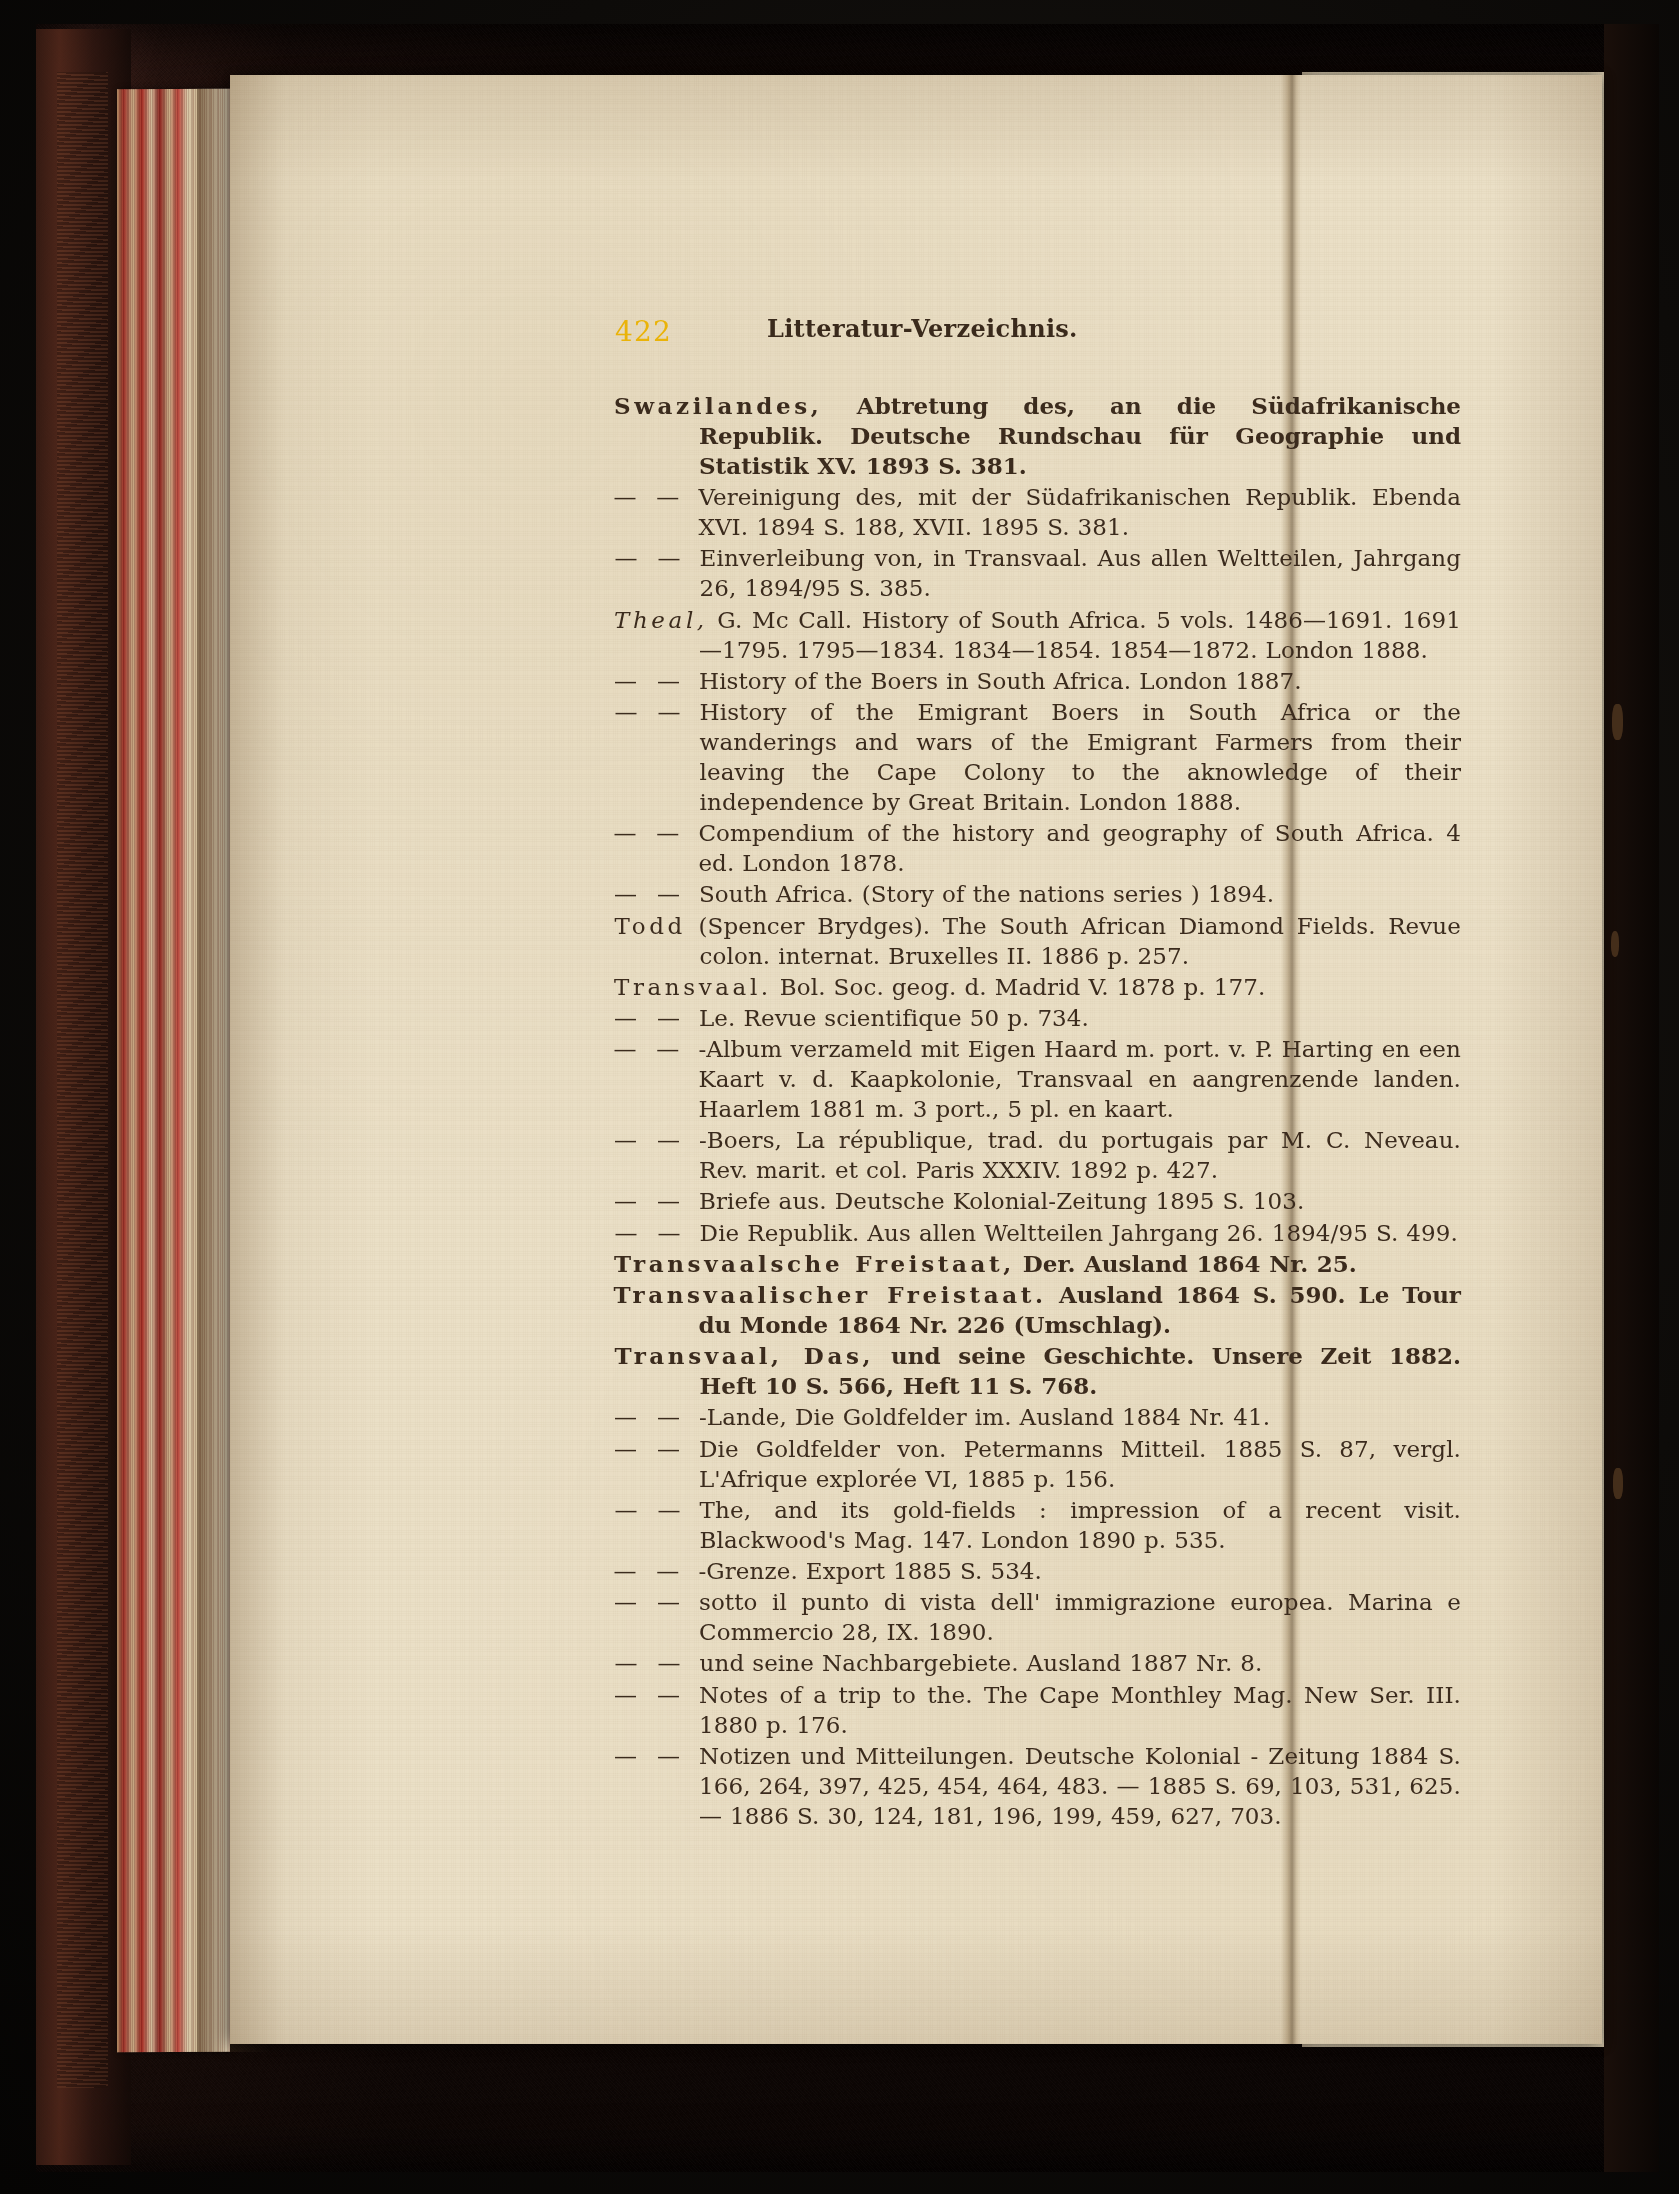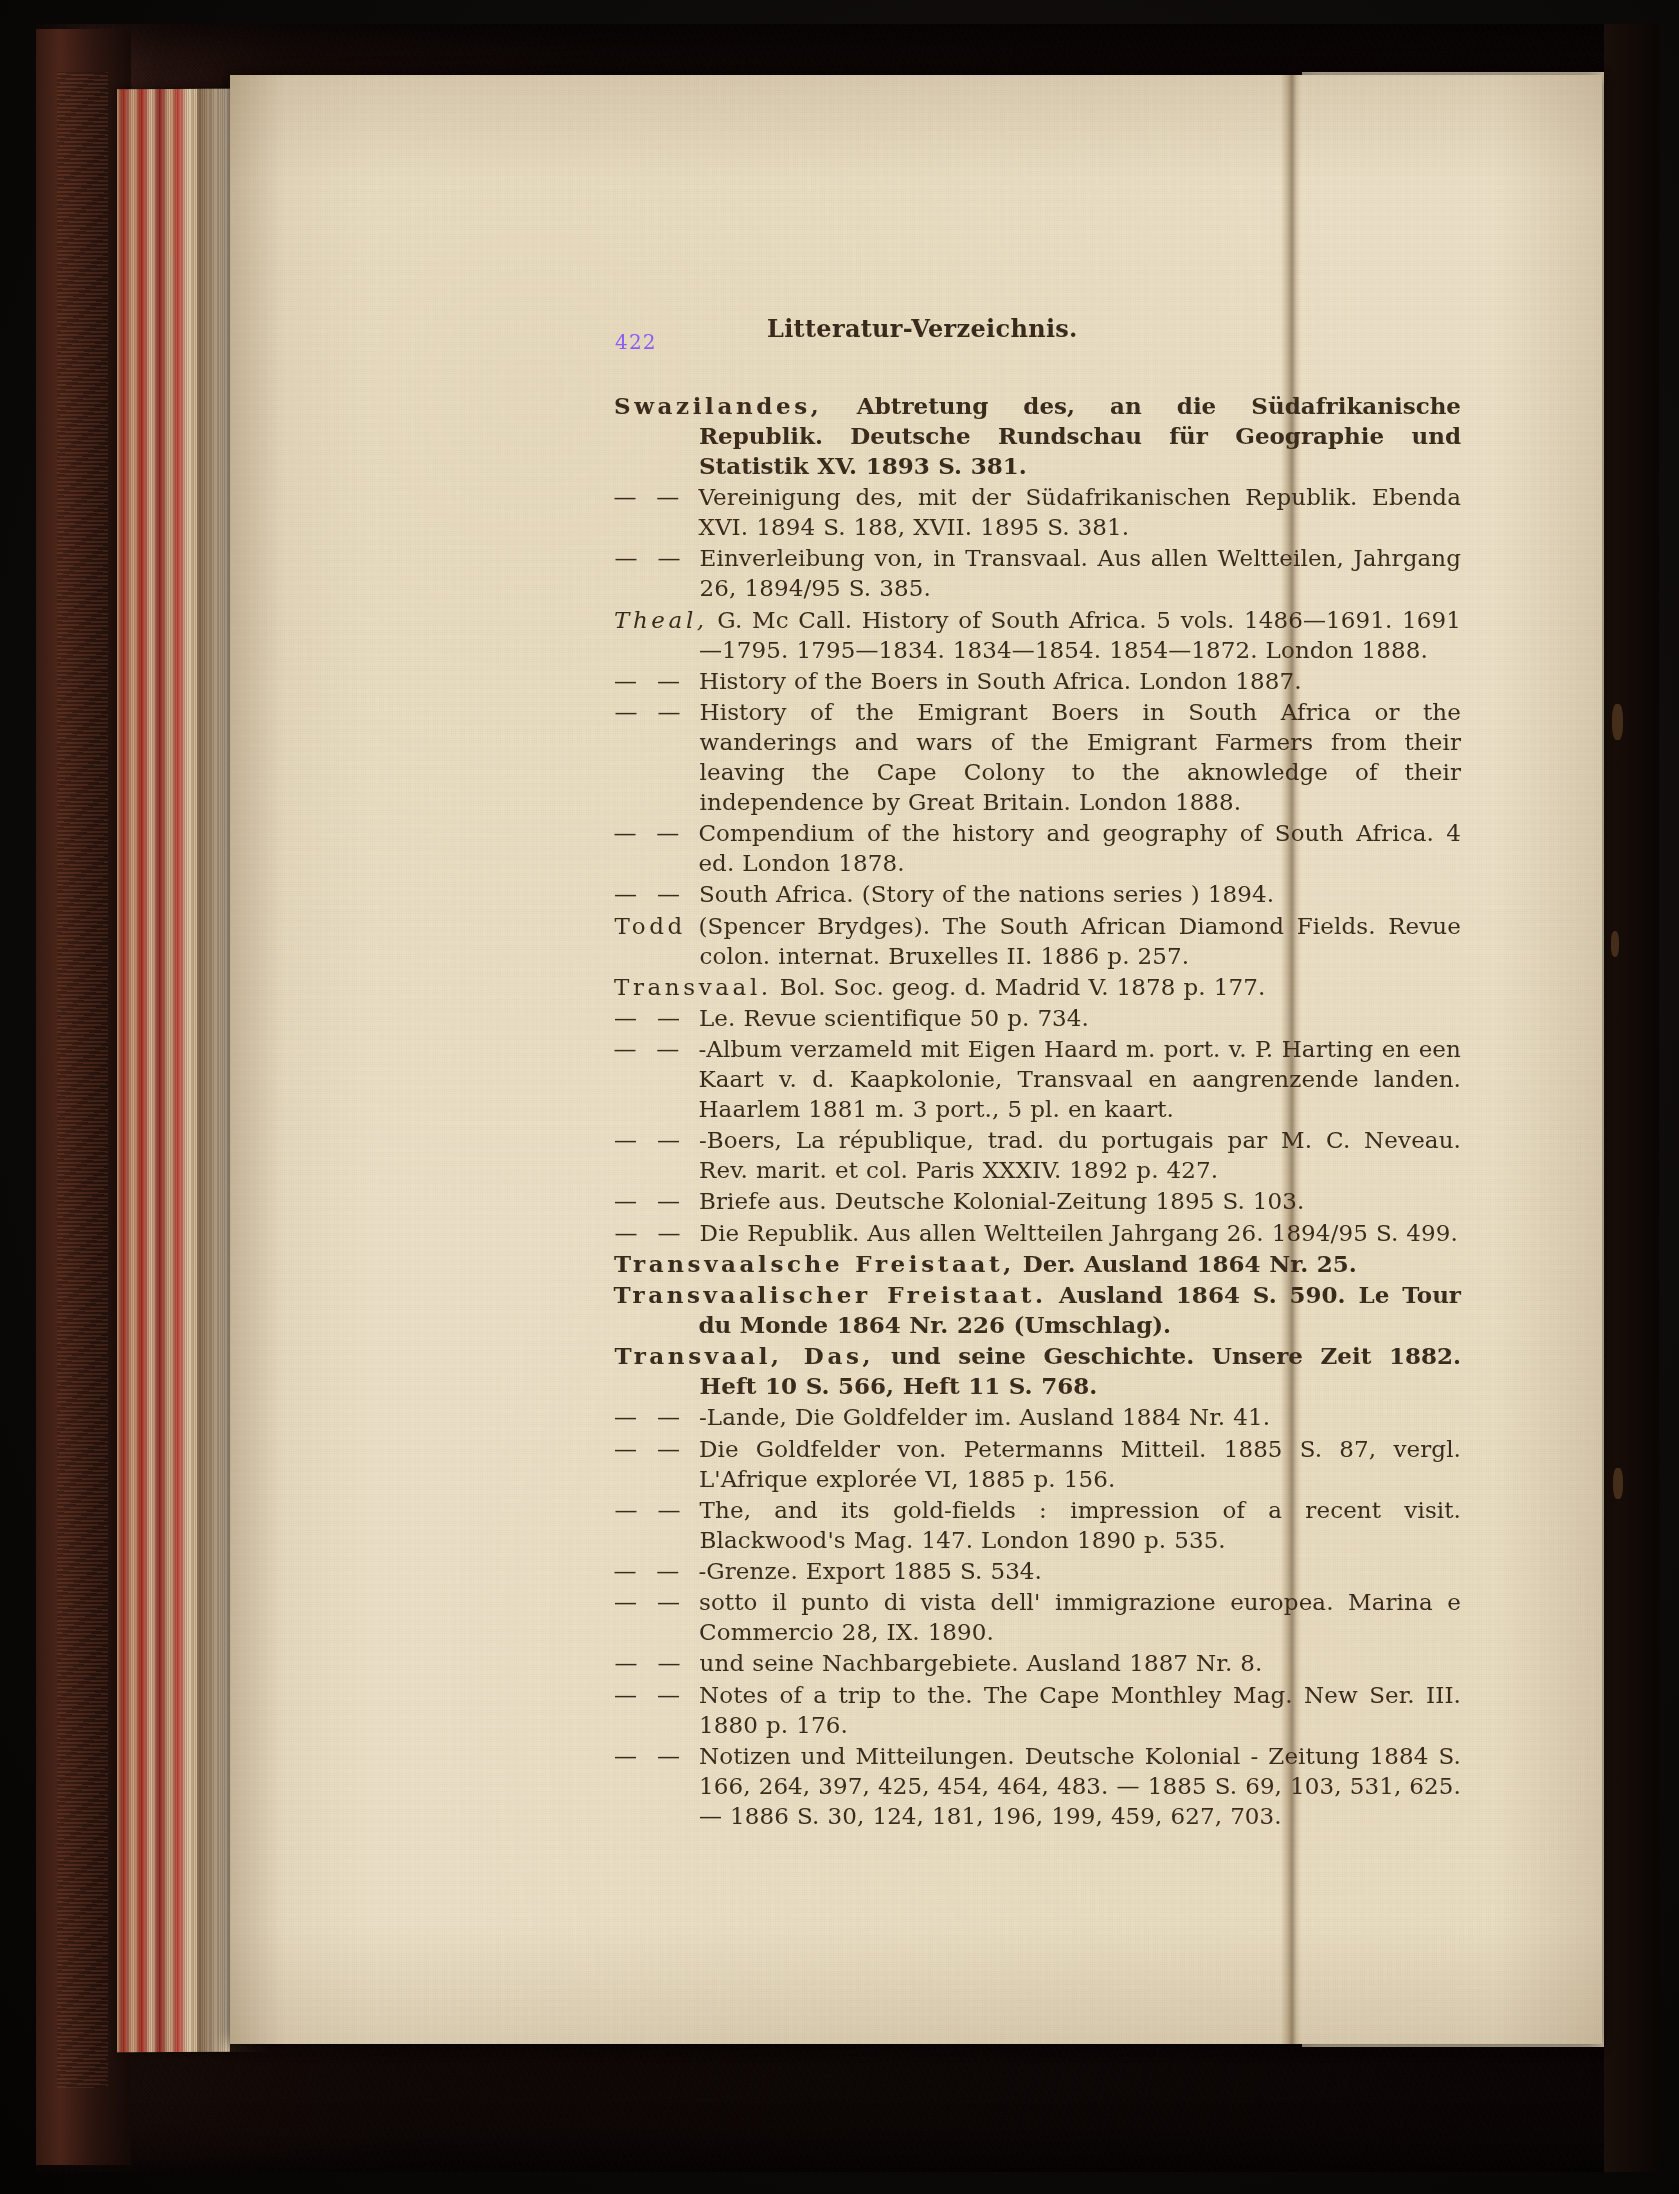--- a/index.html
+++ b/index.html
@@ -179,25 +179,25 @@
   #runhead {
     position: absolute;
     left: 385px;
     top: 237px;
     width: 943px;
     height: 42px;
   }
   #folio {
     position: absolute;
     left: 0;
-    top: 18px;
+    top: 3px;
     font-family: "DejaVu Serif", serif;
-    font-size: 20px;
+    font-size: 28px;
     letter-spacing: 1.2px;
-    color: #8b5cf6;
+    color: #eab308;
   }
   #runtitle {
     position: absolute;
     left: 152px;
     top: 2.4px;
     font-family: "DejaVu Serif", serif;
     font-weight: 700;
     font-size: 24px;
     letter-spacing: 0.3px;
     color: #3a2a1c;

